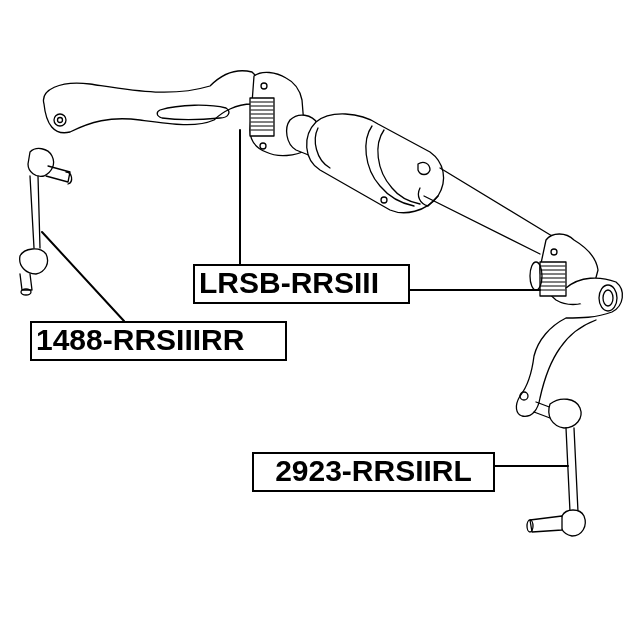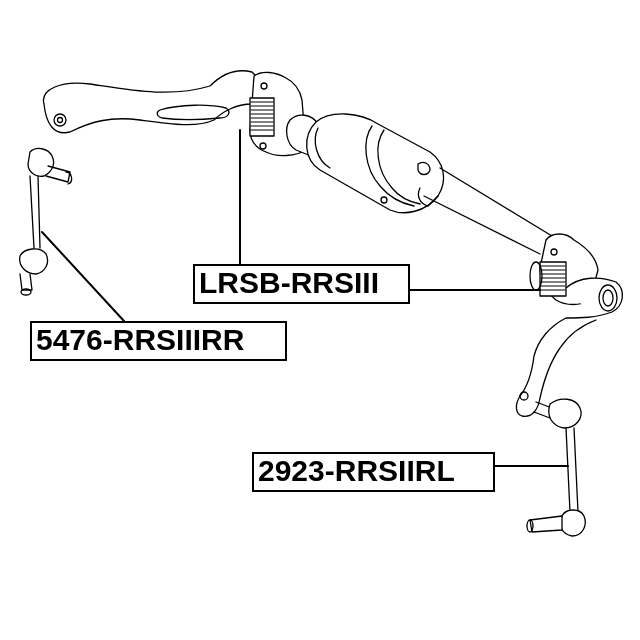--- a/index.html
+++ b/index.html
@@ -14,21 +14,21 @@
     font-size:30px;
     line-height:34px;
     color:#000;
     padding:0 4px;
     white-space:nowrap;
     box-sizing:border-box;
     letter-spacing:0px;
   }
   #lbl-lrsb{left:193px;top:264px;width:217px;height:40px;}
   #lbl-rr{left:30px;top:321px;width:257px;height:40px;}
-  #lbl-rl{left:252px;top:452px;width:243px;height:40px;}
+  #lbl-rl{left:252px;top:452px;width:243px;height:40px;text-align:center;}
 </style>
 </head>
 <body>
 
 <div id="canvas">
   <svg id="art" viewBox="0 0 640 640" fill="none" stroke="#000" stroke-linecap="round" stroke-linejoin="round">
 
     <g stroke-width="1.3">
       <path d="M44,104 C40,90 60,80 90,84 C130,90 170,98 210,86 C222,74 236,68 252,72 L258,78 L252,104 C236,104 222,112 214,120 C196,128 170,124 140,120 C110,116 90,122 70,132 C54,136 46,124 44,104 Z" fill="#fff"></path>
       <path d="M160,110 C180,104 210,104 226,108 C232,112 228,118 220,118 C200,120 176,120 162,118 C156,116 156,112 160,110 Z"></path>
@@ -113,15 +113,15 @@
 
     <g stroke-width="2">
       <polyline points="240,130 240,264"></polyline>
       <polyline points="410,290 540,290"></polyline>
       <polyline points="42,232 124,321"></polyline>
       <polyline points="495,466 568,466"></polyline>
     </g>
   </svg>
 
   <div id="lbl-lrsb" class="part-label">LRSB-RRSIII</div>
-  <div id="lbl-rr" class="part-label">5476-RRSIIIRR</div>
+  <div id="lbl-rr" class="part-label">1488-RRSIIIRR</div>
   <div id="lbl-rl" class="part-label">2923-RRSIIRL</div>
 </div>
 
 </body></html>

